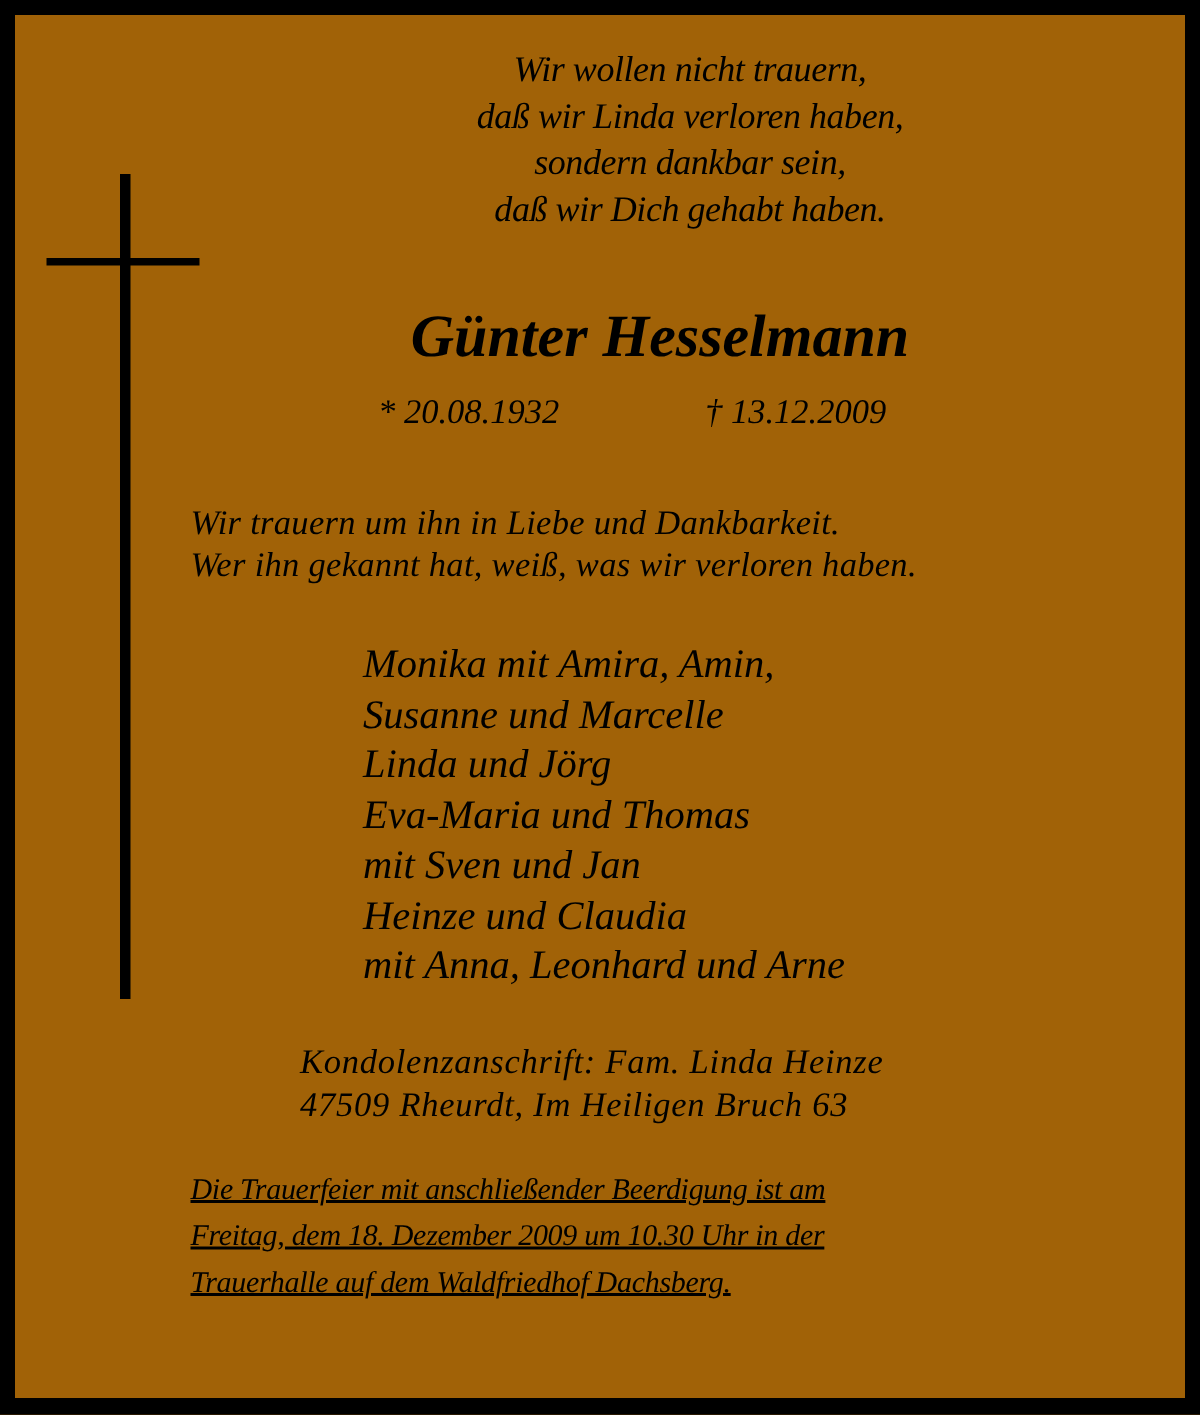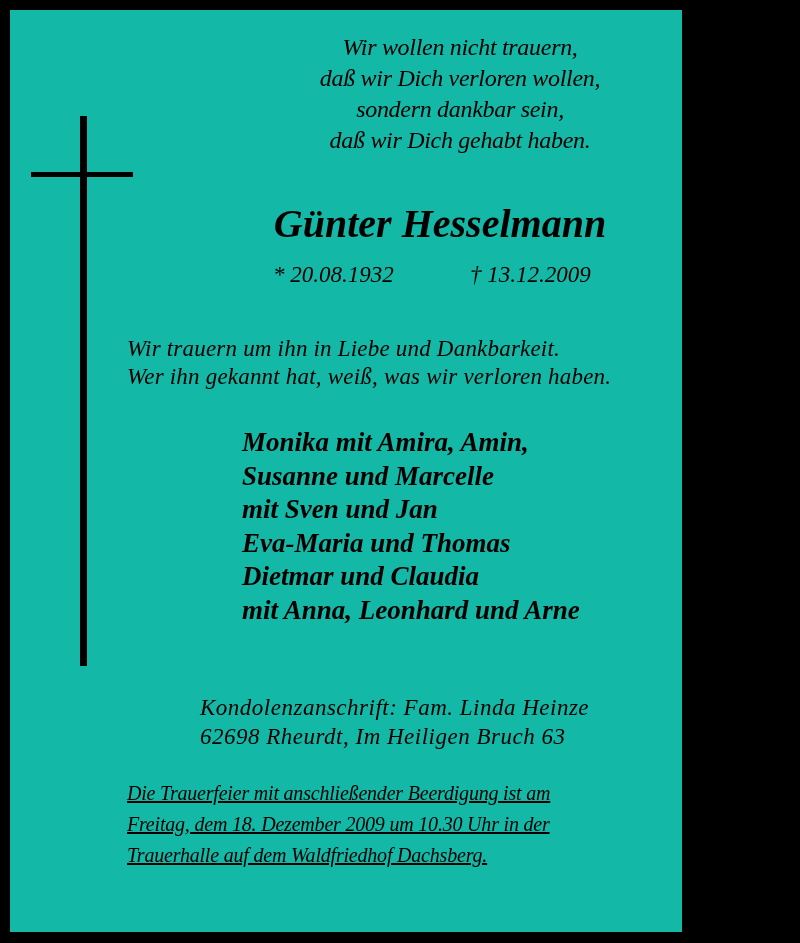--- a/index.html
+++ b/index.html
@@ -12,23 +12,23 @@
       height: 943px;
       position: relative;
       overflow: hidden;
       font-family: "Liberation Serif", "DejaVu Serif", serif;
       color: #000000;
     }
     .frame {
       position: absolute;
       left: 10px;
       top: 10px;
-      width: 672px;
+      width: 780px;
       height: 922px;
-      background: #14b8a6;
+      background: #a16207;
     }
     .cross-vertical {
       position: absolute;
       left: 70px;
       top: 106px;
       width: 7px;
       height: 550px;
       background: #000000;
     }
     .cross-horizontal {
@@ -64,40 +64,40 @@
       white-space: nowrap;
     }
     .dates {
       position: absolute;
       top: 250px;
       font-style: italic;
       font-size: 23px;
       line-height: 30px;
       white-space: nowrap;
     }
-    .birth { left: 263px; text-align: center; }
+    .birth { left: 242px; text-align: center; }
     .death { left: 460px; }
     .mourn {
       position: absolute;
       left: 117px;
       top: 325px;
       width: 640px;
       font-style: italic;
       font-size: 23px;
       line-height: 28px;
       letter-spacing: 0.2px;
     }
     .mourn div { white-space: nowrap; }
     .family {
       position: absolute;
       left: 232px;
       top: 416px;
       width: 480px;
       font-style: italic;
-      font-weight: bold;
+      font-weight: normal;
       font-size: 27px;
       line-height: 33.5px;
     }
     .family div { white-space: nowrap; }
     .address {
       position: absolute;
       left: 190px;
       top: 683px;
       width: 520px;
       font-style: italic;
@@ -124,47 +124,48 @@
 
 <div class="frame">
 
   <div>
     <div class="cross-vertical"></div>
     <div class="cross-horizontal"></div>
   </div>
 
   <div class="poem">
     <div>Wir wollen nicht trauern,</div>
-    <div>daß wir Dich verloren wollen,</div>
+    <div>daß wir Linda verloren haben,</div>
     <div>sondern dankbar sein,</div>
     <div>daß wir Dich gehabt haben.</div>
   </div>
 
   <div class="name">Günter Hesselmann</div>
 
   <div class="dates birth">* 20.08.1932</div>
   <div class="dates death">† 13.12.2009</div>
 
   <div class="mourn">
     <div>Wir trauern um ihn in Liebe und Dankbarkeit.</div>
     <div>Wer ihn gekannt hat, weiß, was wir verloren haben.</div>
   </div>
 
   <div class="family">
     <div>Monika mit Amira, Amin,</div>
     <div>Susanne und Marcelle</div>
+    <div>Linda und Jörg</div>
+    <div>Eva-Maria und Thomas</div>
     <div>mit Sven und Jan</div>
-    <div>Eva-Maria und Thomas</div>
-    <div>Dietmar und Claudia</div>
+    <div>Heinze und Claudia</div>
     <div>mit Anna, Leonhard und Arne</div>
   </div>
 
   <div class="address">
     <div>Kondolenzanschrift: Fam. Linda Heinze</div>
-    <div>62698 Rheurdt, Im Heiligen Bruch 63</div>
+    <div>47509 Rheurdt, Im Heiligen Bruch 63</div>
   </div>
 
   <div class="funeral">
     <div>Die Trauerfeier mit anschließender Beerdigung ist am</div>
     <div>Freitag, dem 18. Dezember 2009 um 10.30 Uhr in der</div>
     <div>Trauerhalle auf dem Waldfriedhof Dachsberg.</div>
   </div>
 
 </div>
 

